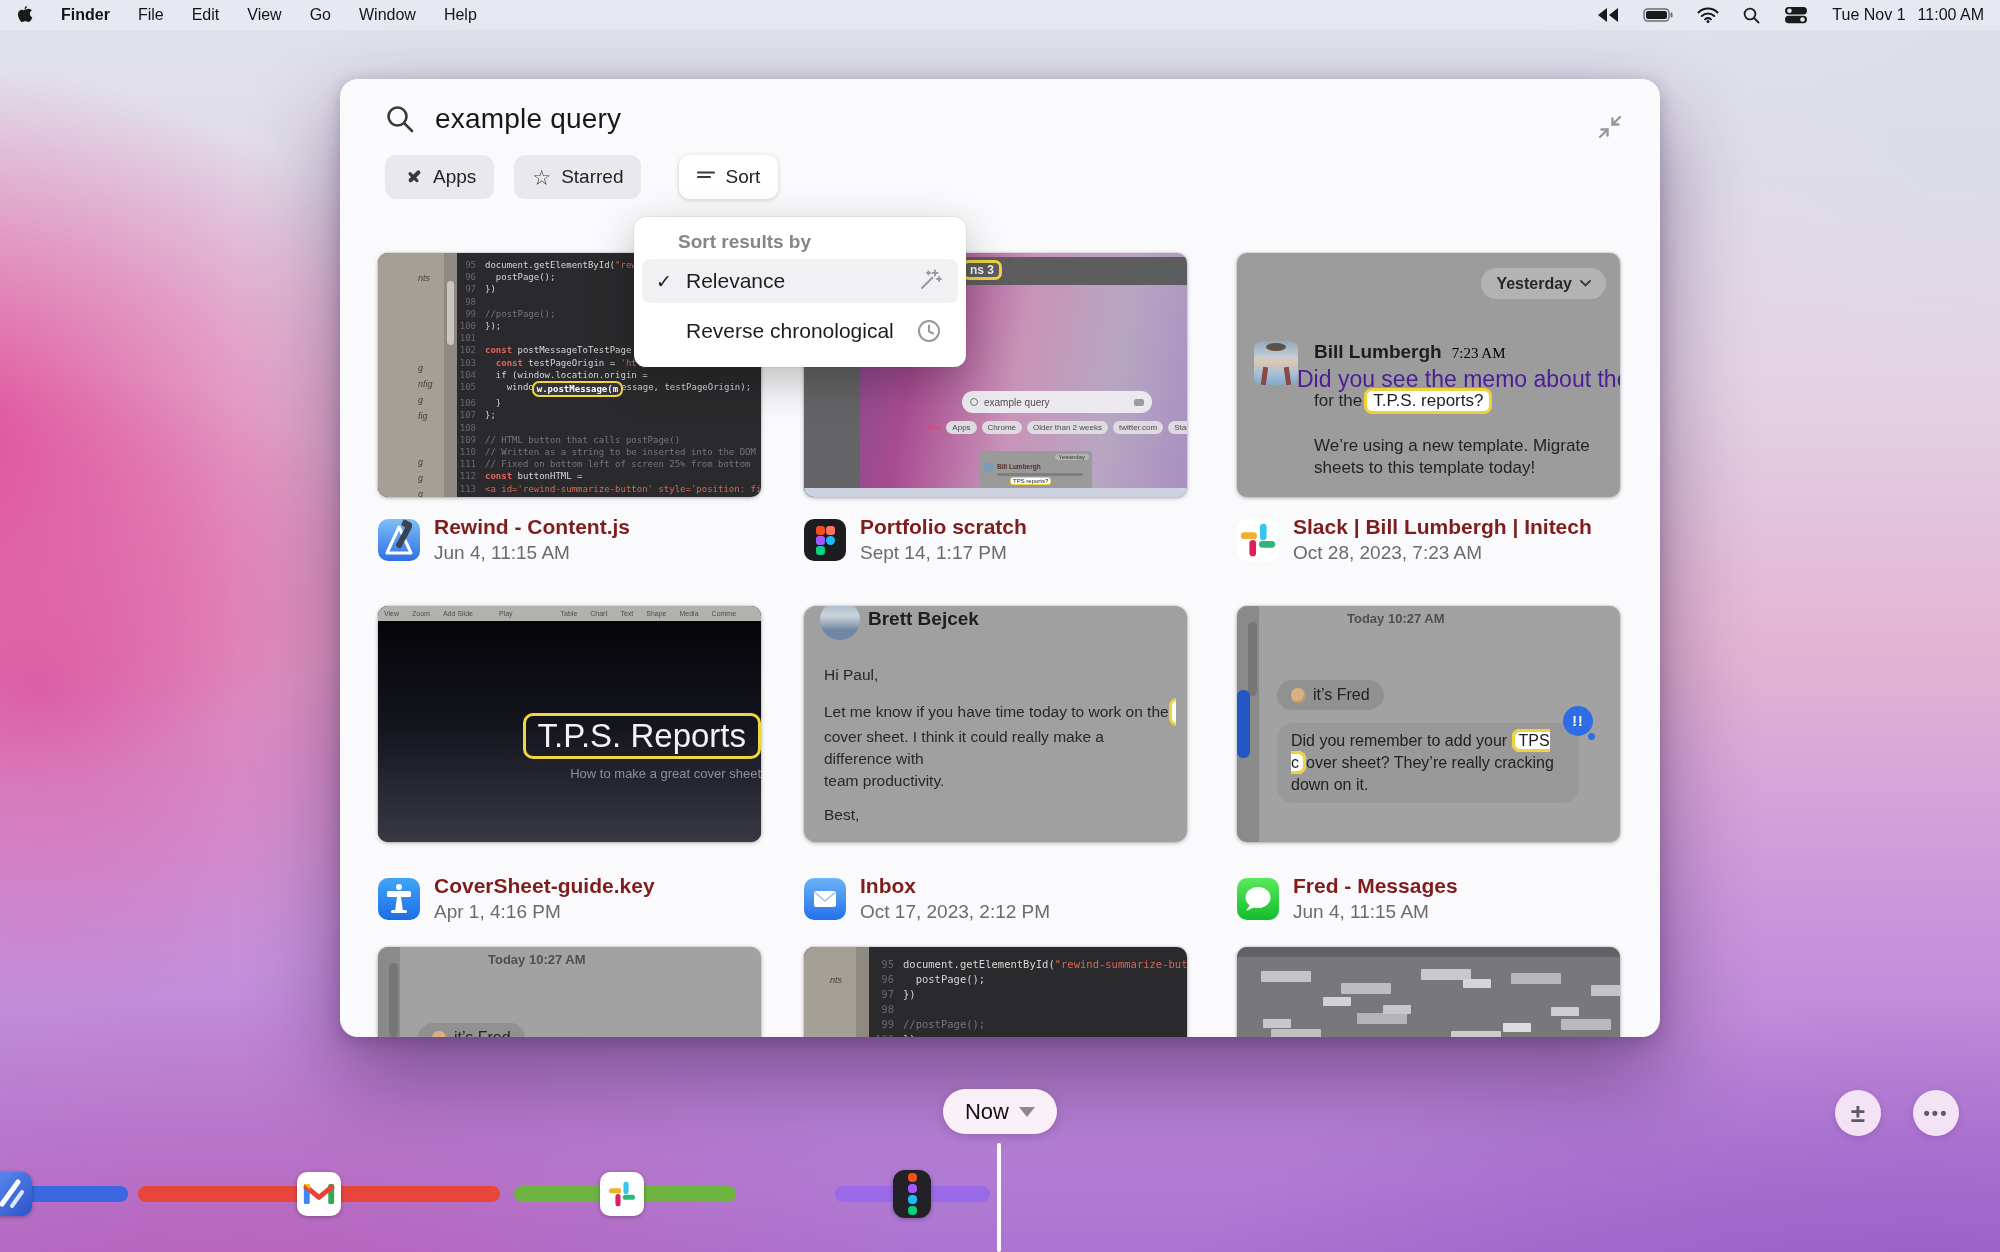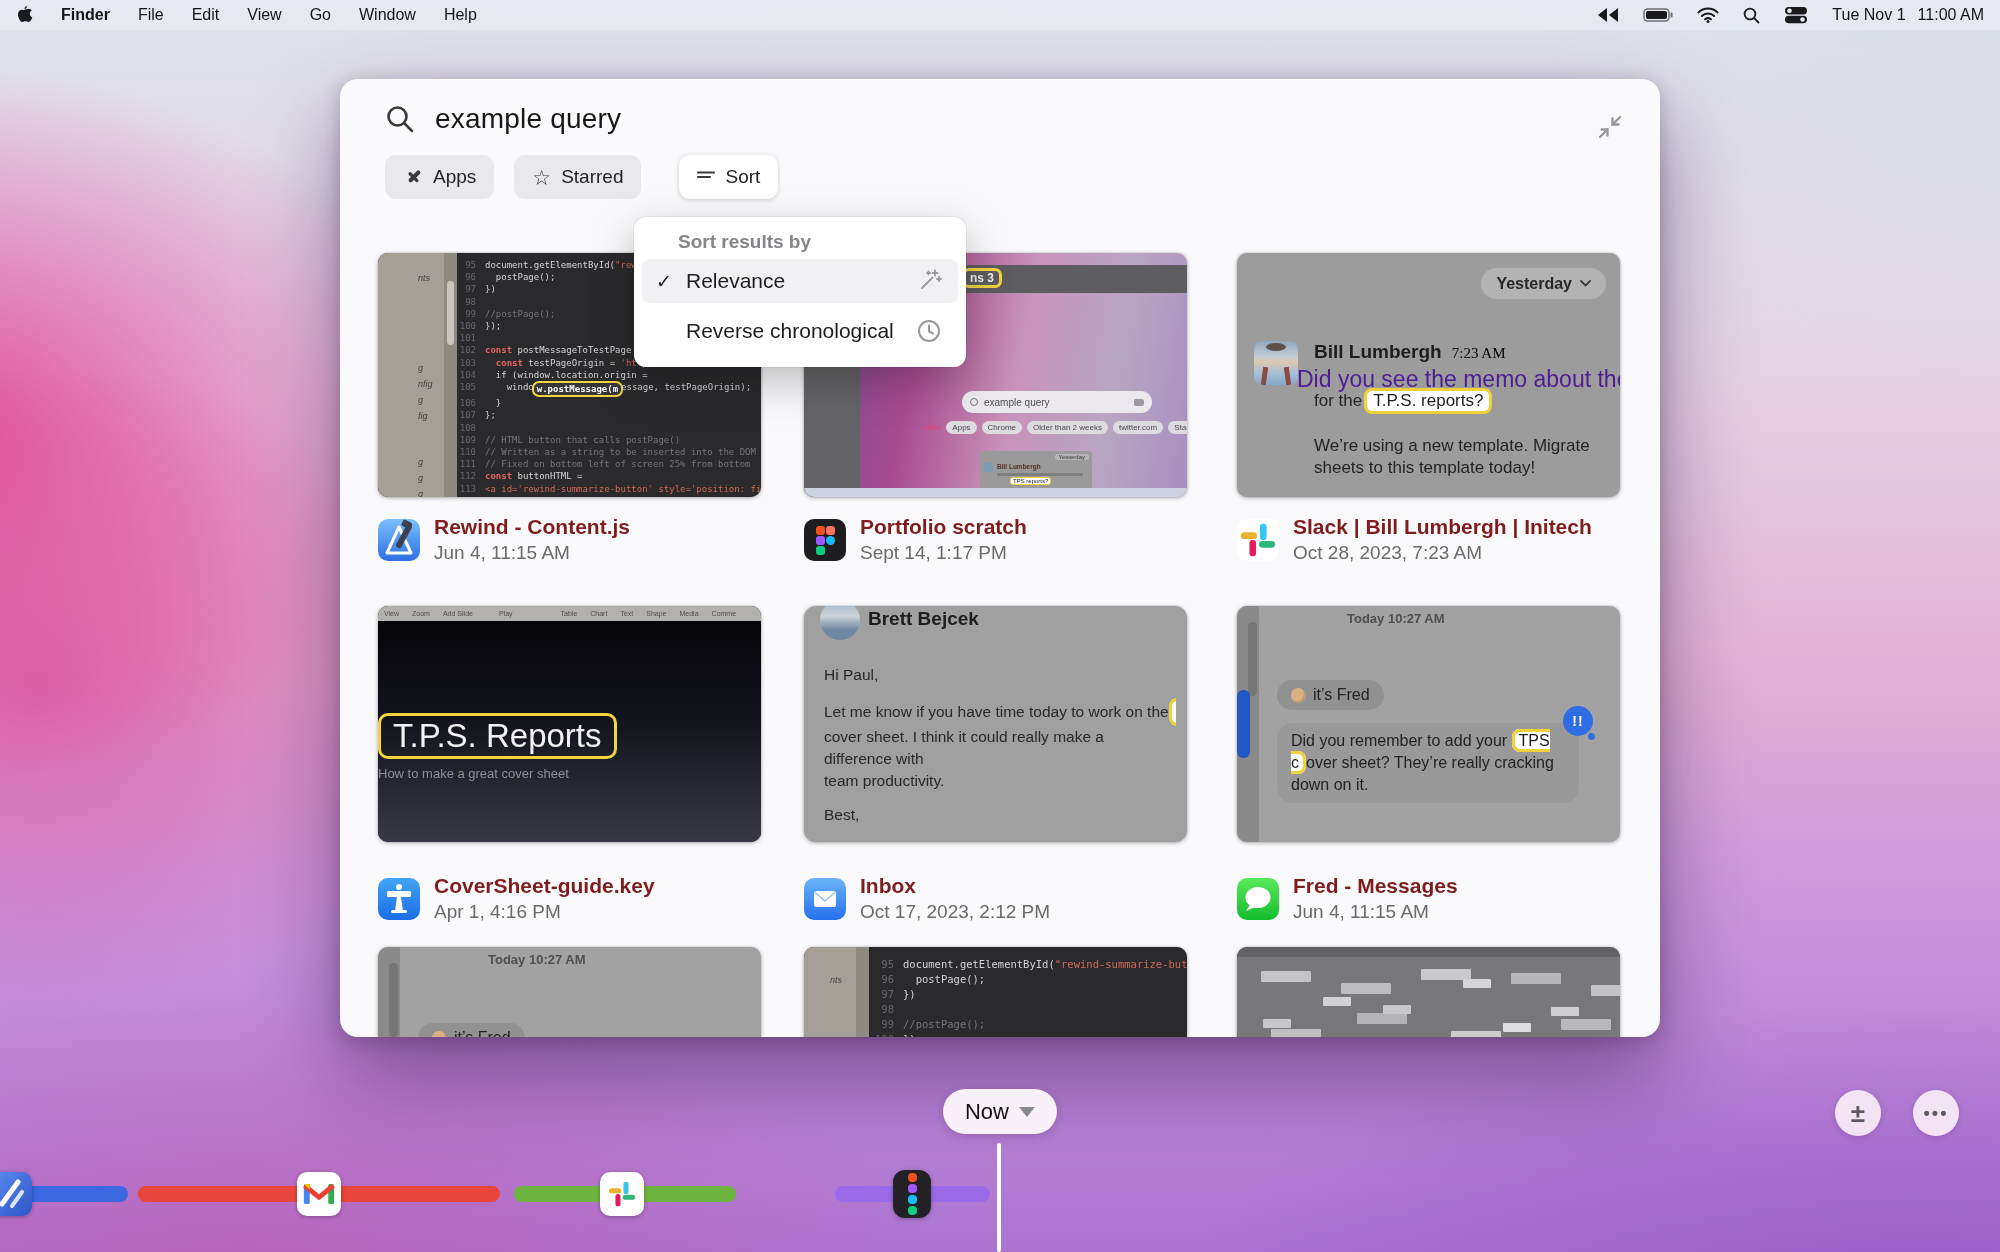--- a/index.html
+++ b/index.html
@@ -67,21 +67,21 @@
   .code-scroll{position:absolute;left:3px;top:28px;width:7px;height:64px;border-radius:4px;background:#c9c6c0;}
   .code-area{flex:1;padding-top:6px;overflow:hidden;}
   .cline{display:flex;white-space:pre;font-family:"DejaVu Sans Mono",monospace;font-size:9px;line-height:12.2px;}
   .ln{width:28px;text-align:right;padding-right:9px;color:#67676b;flex:none;}
   .tk{color:#d6d6d8}.kw{color:#e3645f;font-weight:700}.str{color:#cf6a57}.cmt{color:#76767a}
   .codebox{border:2.5px solid #f2d43f;border-radius:7px;padding:0 3px;margin:0 -2px;color:#ffffff;font-weight:700;background:rgba(255,255,255,.06);}
   .code-lg .cline{font-size:10.5px;line-height:15px;}
   .code-lg .ln{width:34px;}
   
   .t-mini{background:linear-gradient(100deg,#6e4b8f 0%,#a84b90 30%,#c893b8 55%,#b7a6c2 78%,#a88fc0 100%);}
-  .mini-titlebar{position:absolute;left:0;top:12px;width:100%;height:28px;background:#5d5d5f;}
+  .mini-titlebar{position:absolute;left:0;top:4px;width:100%;height:28px;background:#5d5d5f;}
   .mini-ver{position:absolute;left:158px;top:3px;font-size:12px;color:#f2f2f2;background:transparent;border:3px solid #f2d43f;border-radius:7px;padding:0 5px;font-weight:600;}
   .mini-leftstrip{position:absolute;left:0;top:28px;width:56px;height:100%;background:#646466;}
   .mini-bottomstrip{position:absolute;left:0;bottom:0;width:100%;height:9px;background:#ccd2e0;}
   .mini-pill{position:absolute;left:158px;top:138px;width:190px;height:22px;border-radius:11px;background:#ebe9ee;
     display:flex;align-items:center;gap:6px;padding:0 8px;font-size:10px;color:#4c4c50;}
   .mini-mag{width:8px;height:8px;border:1.5px solid #77777c;border-radius:50%;flex:none;}
   .mini-cam{margin-left:auto;width:10px;height:7px;border-radius:2px;background:#9a9aa0;flex:none;}
   .mini-chiprow{position:absolute;left:120px;top:168px;display:flex;align-items:center;gap:5px;font-size:8px;}
   .mini-hide{color:#e0457b;font-weight:600;}
   .mini-chip{background:#dddbe0;border-radius:7px;padding:2px 6px;color:#48484c;white-space:nowrap;}
@@ -111,21 +111,21 @@
   .sl-l4{position:absolute;left:77px;top:205px;font-size:17px;color:#242427;white-space:nowrap;}
   
   .t-key{background:#0c0c14;}
   .kt-bar{position:absolute;left:0;top:0;width:100%;height:15px;background:#b3b1ae;display:flex;align-items:center;
     font-size:7px;color:#4e4e50;padding:0 6px;}
   .kt-bar span{margin-right:13px;white-space:nowrap;}
   .kt-bar .g1{margin-right:26px;}
   .kt-bar .g2{margin-left:22px;}
   .kt-slide{position:absolute;left:0;top:15px;width:100%;height:229px;
     background:linear-gradient(180deg,#050509 0%,#14141d 45%,#3b3b48 100%);
-    display:flex;flex-direction:column;align-items:flex-start;}
+    display:flex;flex-direction:column;align-items:flex-end;}
   .kt-title{margin-top:92px;font-size:33px;color:#f2f2f4;font-weight:400;border:3.5px solid #f2d43f;border-radius:10px;padding:1px 12px;background:transparent;}
   .kt-sub{margin-top:7px;font-size:13px;color:#8f8f9c;}
   
   .t-mail{background:#a0a0a0;border-radius:12px;}
   .em-avatar{position:absolute;left:16px;top:-6px;width:40px;height:40px;border-radius:50%;
     background:linear-gradient(180deg,#9eb0c4 0%,#cbd4da 40%,#6f87a2 75%);}
   .em-name{position:absolute;left:64px;top:2px;font-size:19px;font-weight:700;color:#1e1e20;}
   .em-body{position:absolute;left:20px;top:38px;width:352px;font-size:15.5px;line-height:22px;color:#28282b;margin-top:20px;}
   .em-row{display:flex;align-items:center;white-space:nowrap;overflow:hidden;}
   .em-row .ybox{font-size:15.5px;border-width:3px;padding:0 5px;}

